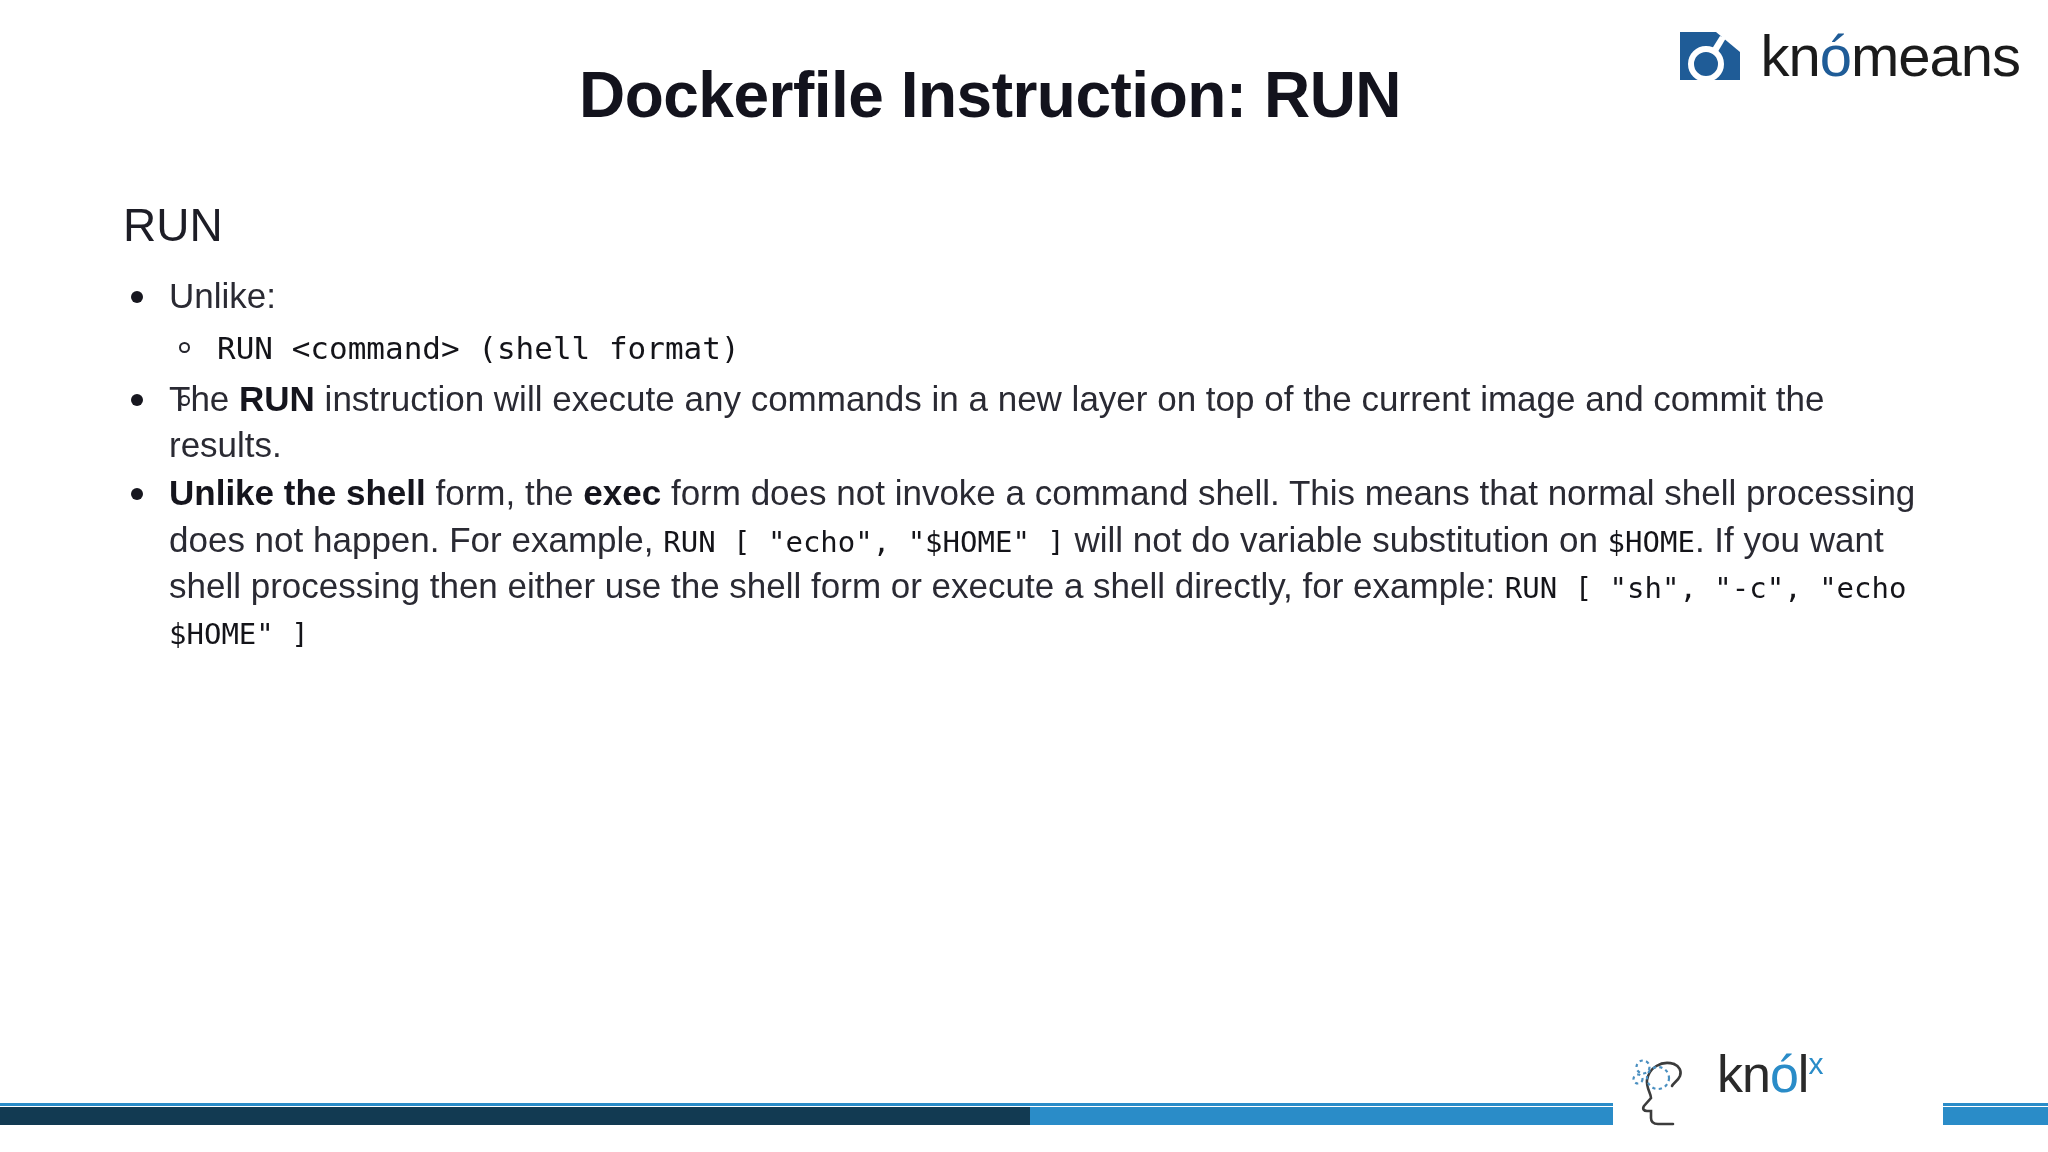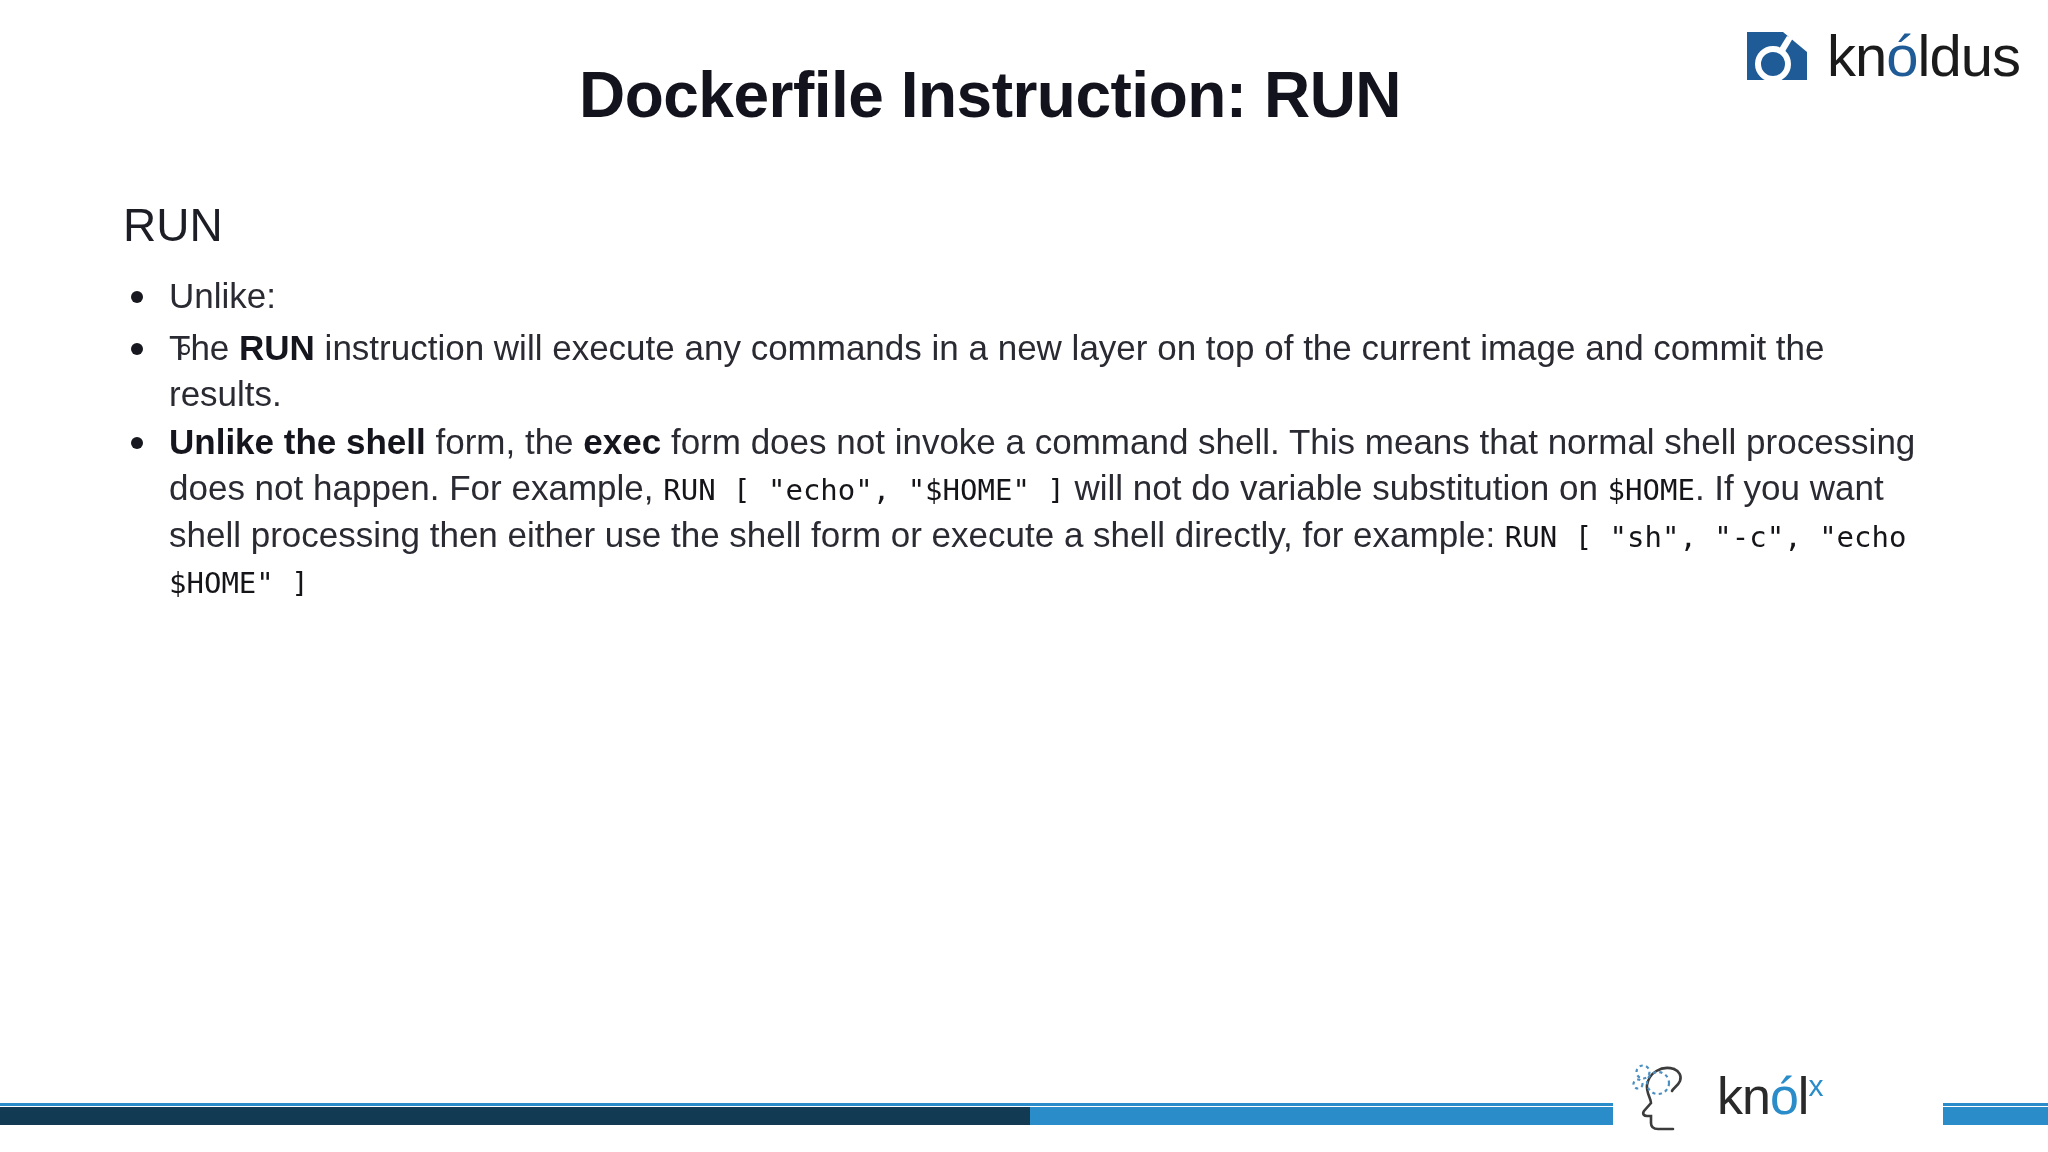--- a/index.html
+++ b/index.html
@@ -163,21 +163,20 @@
   }
 
   .knolx-logo {
     position: absolute;
     right: 105px;
     bottom: 8px;
     width: 330px;
     height: 96px;
     background: #ffffff;
     display: flex;
-    align-items: center;
     gap: 4px;
     padding-left: 14px;
     box-sizing: border-box;
   }
   .knolx-head { width: 86px; height: 86px; flex: 0 0 auto; }
   .knolx-word {
     font-family: "Liberation Sans", sans-serif;
     font-size: 52px;
     color: #2a2a2a;
     line-height: 1;
@@ -199,36 +198,40 @@
 <div class="brand-logo">
   <span class="brand-mark">
     <svg viewBox="0 0 68 68" width="68" height="68" aria-hidden="true">
       <path d="M4 10 L52 10 L64 10 L64 58 L4 58 Z" fill="#1f5c97"></path>
       <path d="M40 10 L64 10 L64 30 Z" fill="#ffffff"></path>
       <path d="M44 14 L34 30 L40 33 L50 16 Z" fill="#ffffff"></path>
       <circle cx="30" cy="42" r="15" fill="none" stroke="#ffffff" stroke-width="6"></circle>
     </svg>
   </span>
   <span class="brand-wordmark">
-    <span>kn</span><span class="accent">ó</span><span>ldus</span>
+    <span>kn</span><span class="accent">ó</span><span>means</span>
   </span>
 </div>
 
 <div class="slide-title">Dockerfile Instruction: RUN</div>
 
 <div class="content">
 
   <div class="section-heading">RUN</div>
 
   <ul class="level1">
 
     <li>
       <span class="bullet-dot"></span>
       <span class="para">Unlike:</span>
       <ul class="level2">
+        <li>
+          <span class="bullet-ring"></span>
+          <span class="mono">RUN &lt;command&gt; (shell format)</span>
+        </li>
         <li>
           <span class="bullet-ring"></span>
         </li>
       </ul>
     </li>
 
     <li>
       <span class="bullet-dot"></span>
       <span>The </span><b>RUN</b><span> instruction will execute any commands in a new layer on top of the current image and commit the results.</span>
     </li>

